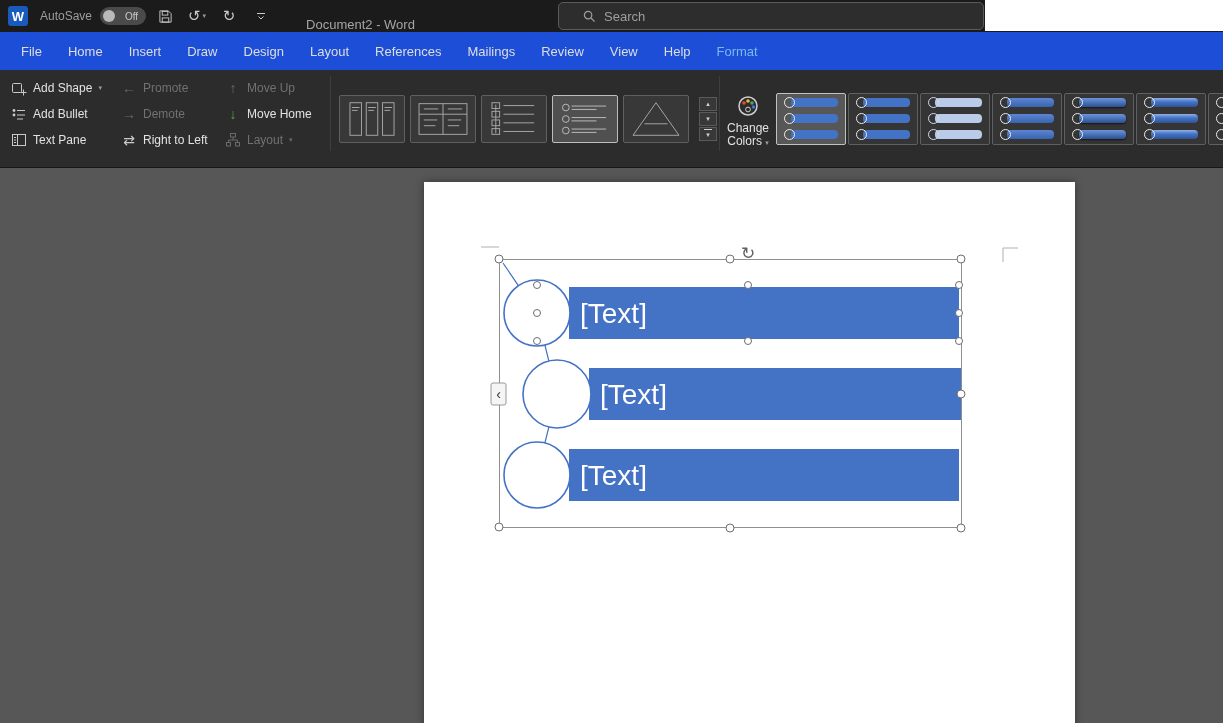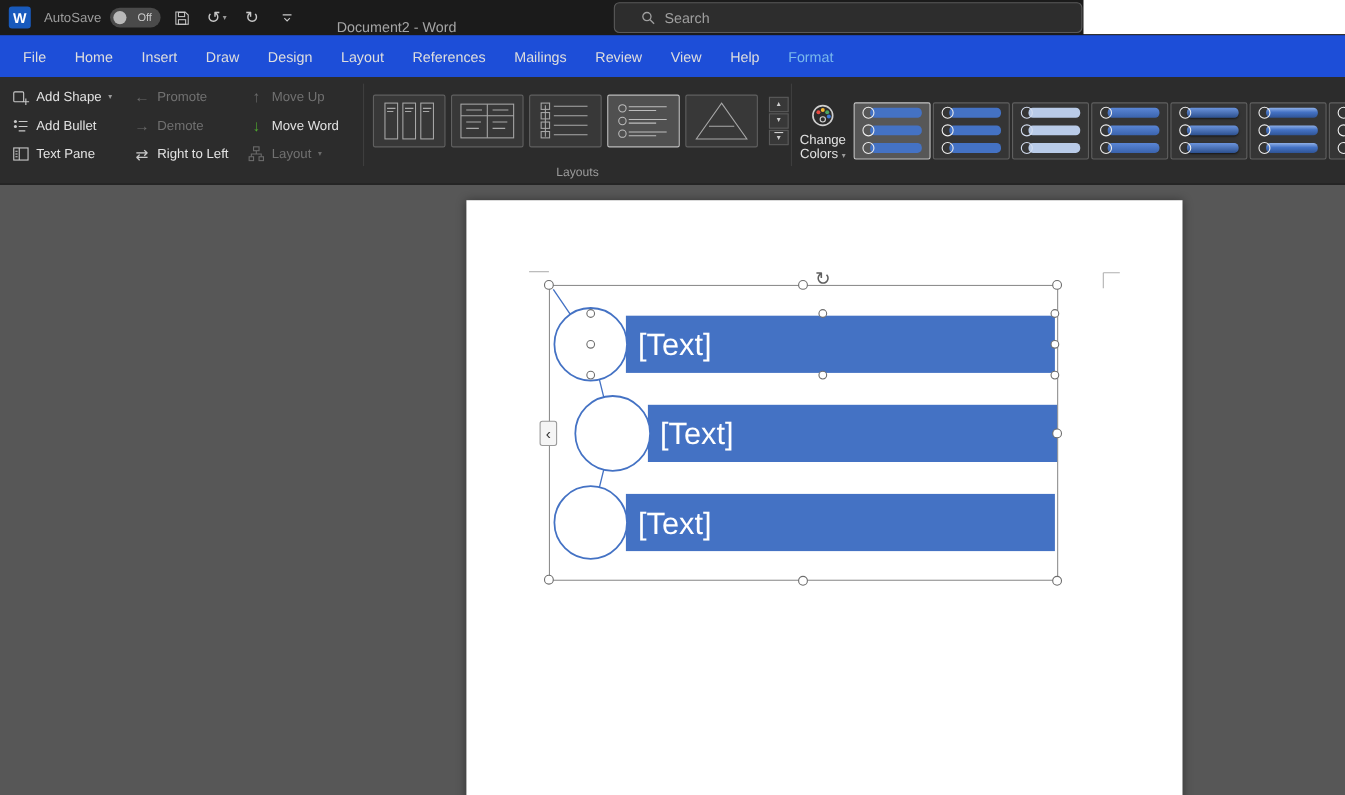--- a/index.html
+++ b/index.html
@@ -174,21 +174,21 @@
           <span>Right to Left</span>
         </div>
       </div>
       <div class="cg-col c3">
         <div class="rbtn disabled">
           <span class="glyph">↑</span>
           <span>Move Up</span>
         </div>
         <div class="rbtn">
           <span class="glyph green">↓</span>
-          <span>Move Word</span>
+          <span>Move Home</span>
         </div>
         <div class="rbtn disabled">
           <svg class="glyph" width="16" height="16" viewBox="0 0 16 16">
             <rect x="5.5" y="1.5" width="5" height="3.5" fill="none" stroke="#6a6a6a"></rect>
             <rect x="1.5" y="10.5" width="4" height="3.5" fill="none" stroke="#6a6a6a"></rect>
             <rect x="10.5" y="10.5" width="4" height="3.5" fill="none" stroke="#6a6a6a"></rect>
             <path d="M8 5 v3 M3.5 10.5 v-2.5 h9 v2.5" fill="none" stroke="#6a6a6a"></path>
           </svg>
           <span>Layout</span>
           <span class="caret-sm">▾</span>
@@ -255,21 +255,20 @@
           </div>
         <div class="spin-btn">
             <span>▾</span>
           </div>
         <div class="spin-btn">
             <span class="minibar"></span>
             <span>▾</span>
           </div>
       </div>
     </div>
-    <div class="rlabel">Layouts</div>
   </div>
 
   <div class="vsep"></div>
 
   <div class="rgroup g-styles">
     <div class="rcontent styles-wrap">
       <div class="change-colors">
         <svg width="26" height="26" viewBox="0 0 26 26">
           <circle cx="13" cy="13" r="9" fill="none" stroke="#cfcfcf" stroke-width="1.5"></circle>
           <circle cx="13" cy="16.5" r="2.4" fill="#2c2c2c" stroke="#cfcfcf"></circle>

